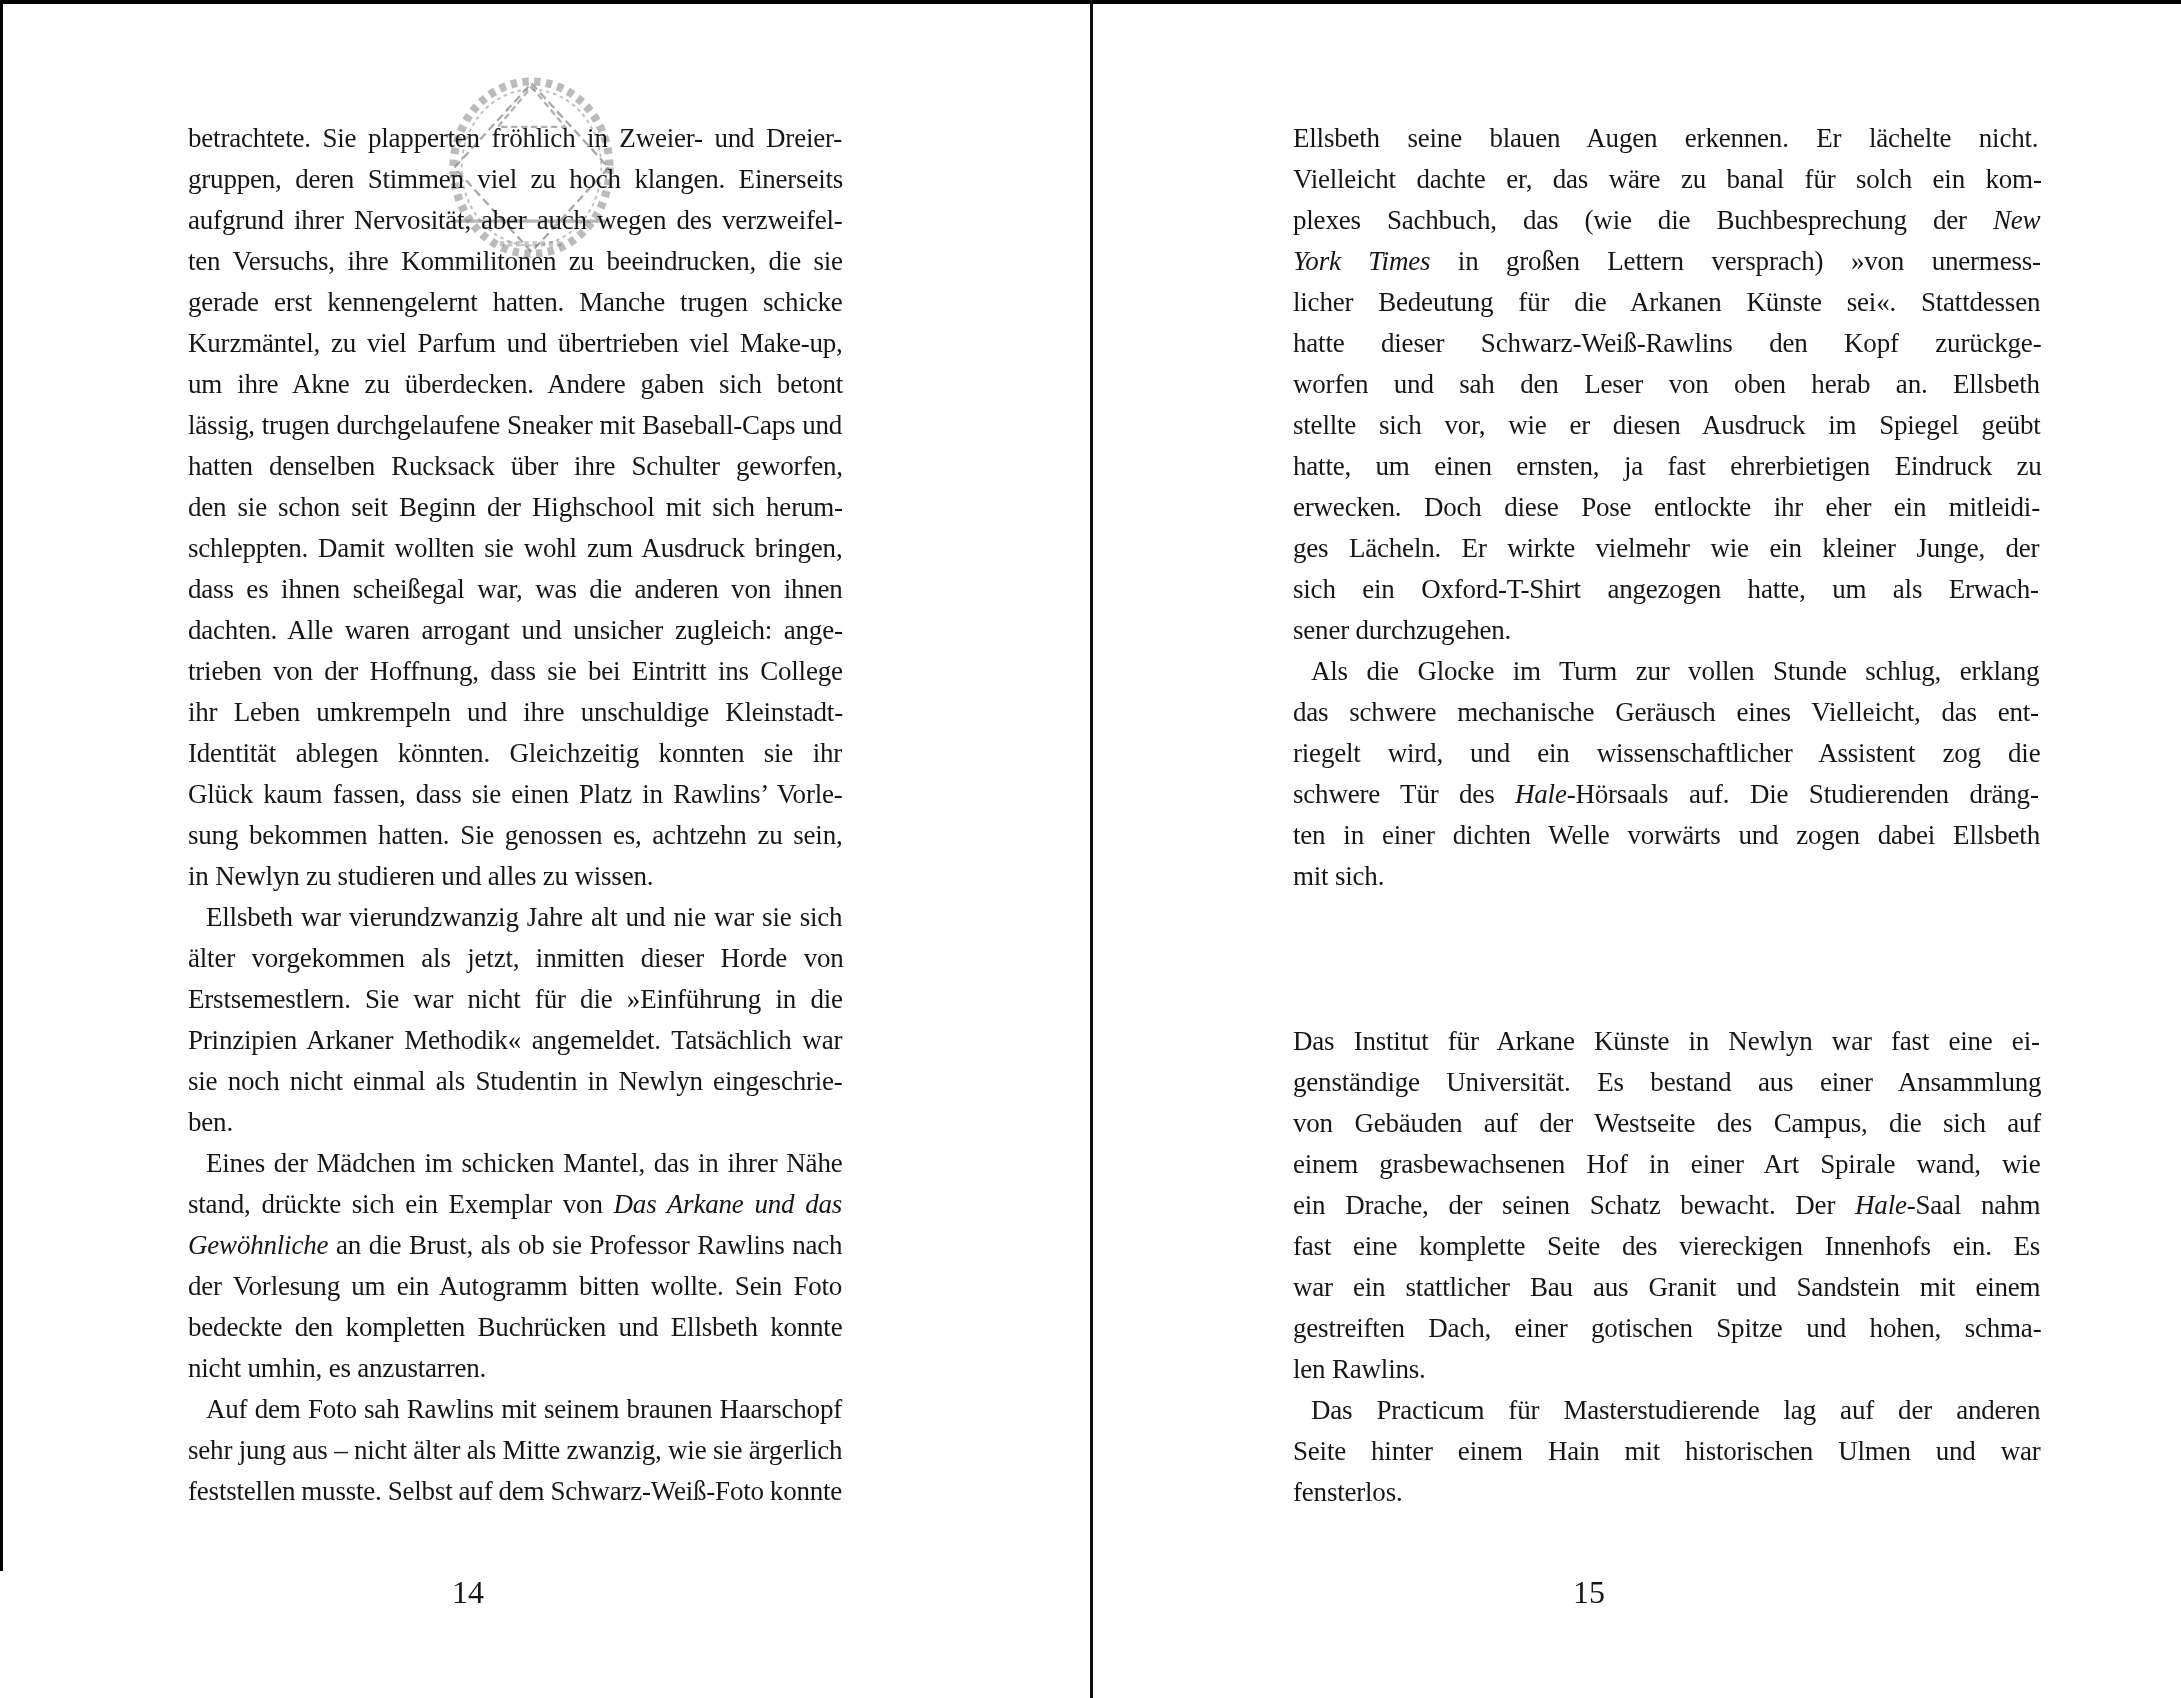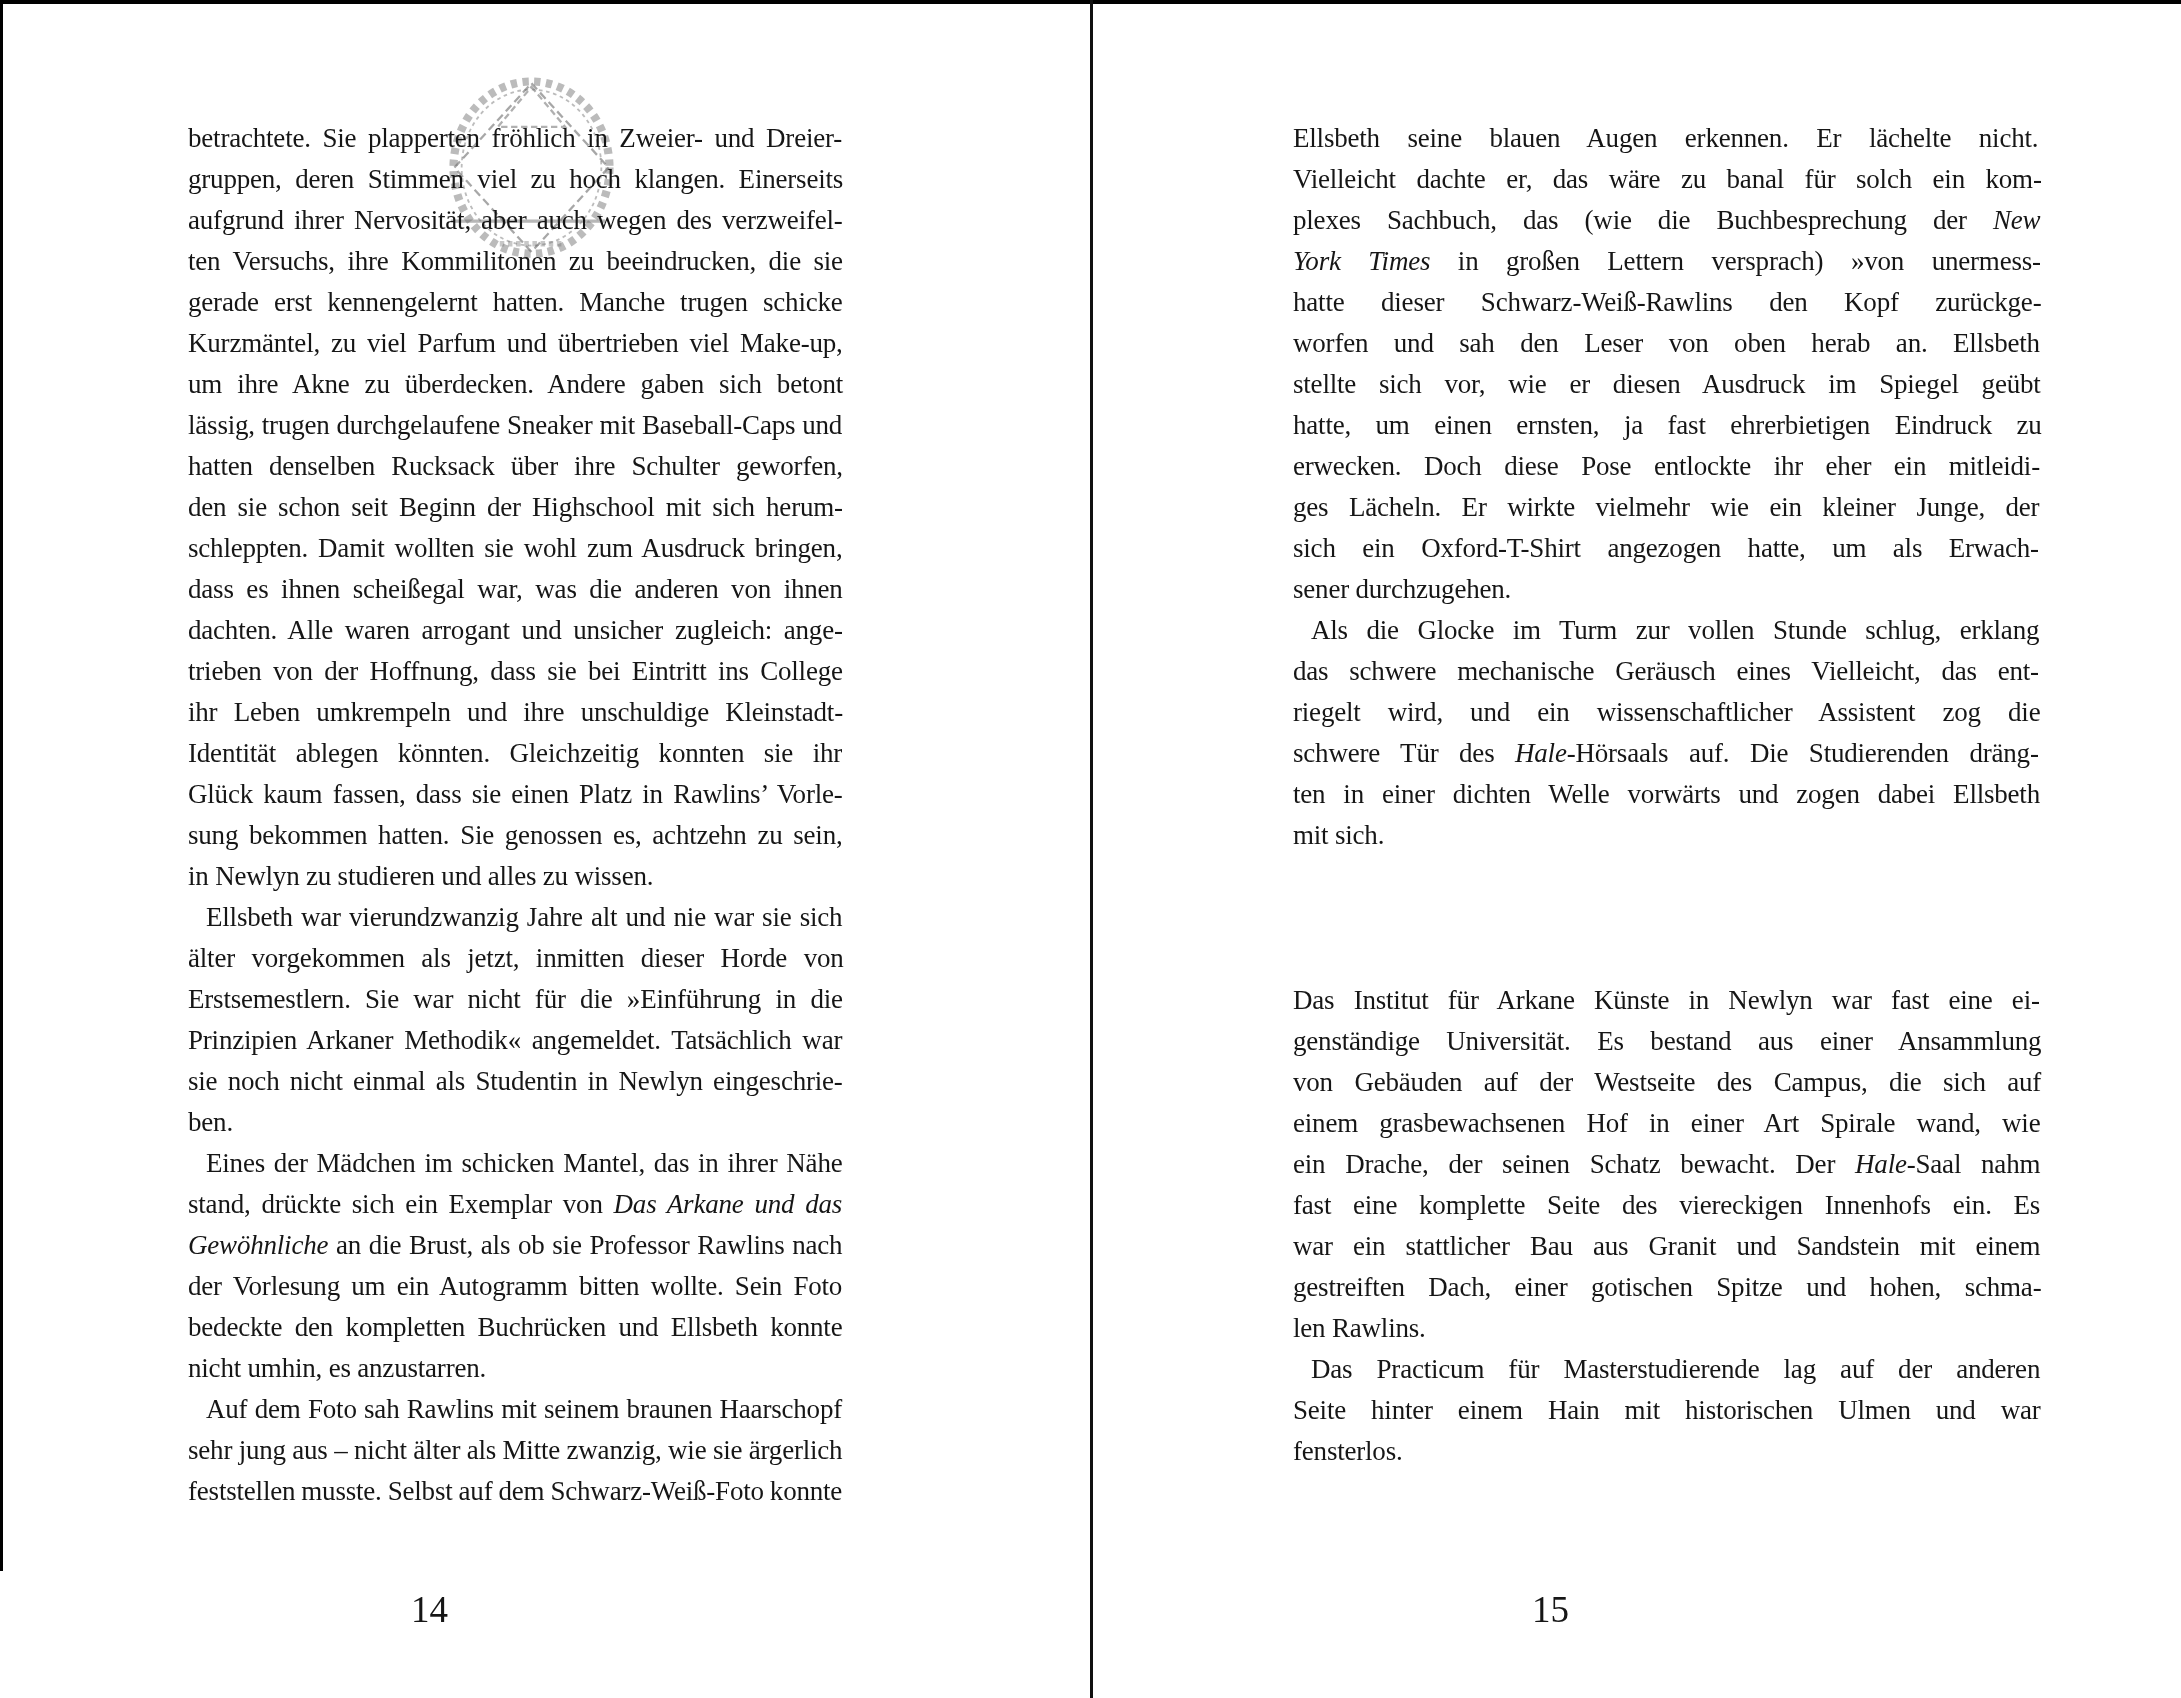--- a/index.html
+++ b/index.html
@@ -18,22 +18,22 @@
   #page-left .page-text{left:148px;width:662px;}
   #page-right .page-text{left:160px;width:755px;}
   .line{
     height:41px;line-height:41px;font-size:27px;
     letter-spacing:-0.2px;white-space:nowrap;
   }
   .line.indent{padding-left:18px;}
   .line-inner{display:inline-block;transform-origin:0 50%;}
   .line-inner i{font-style:italic;}
   .page-number{
-    position:absolute;top:1576px;width:109px;text-align:center;
-    font-size:37px;line-height:1;margin-top:15px;
+    position:absolute;top:1576px;width:109px;text-align:right;
+    font-size:32px;line-height:1;
   }
   #page-left .page-number{left:375px;}
   #page-right .page-number{left:403px;}
   .watermark{position:absolute;left:445px;top:76px;width:173px;height:185px;opacity:.8;}
 </style>
 </head>
 <body>
 
 <div>
   <div class="edge-top"></div>
@@ -87,20 +87,21 @@
       </div>
     <div class="page-number">14</div>
   </section>
 
   <section class="page" id="page-right">
     <div class="page-text">
         <div class="line"><span class="line-inner" style="word-spacing: 21px;">Ellsbeth seine blauen Augen erkennen. Er lächelte nicht.</span></div>
         <div class="line"><span class="line-inner" style="word-spacing: 14px;">Vielleicht dachte er, das wäre zu banal für solch ein kom-</span></div>
         <div class="line"><span class="line-inner" style="word-spacing: 19.6px;">plexes Sachbuch, das (wie die Buchbesprechung der <i>New</i></span></div>
         <div class="line"><span class="line-inner" style="word-spacing: 21px;"><i>York Times</i> in großen Lettern versprach) »von unermess-</span></div>
+        <div class="line"><span class="line-inner" style="word-spacing: 18.4px;">licher Bedeutung für die Arkanen Künste sei«. Stattdessen</span></div>
         <div class="line"><span class="line-inner" style="word-spacing: 30px;">hatte dieser Schwarz-Weiß-Rawlins den Kopf zurückge-</span></div>
         <div class="line"><span class="line-inner" style="word-spacing: 19px;">worfen und sah den Leser von oben herab an. Ellsbeth</span></div>
         <div class="line"><span class="line-inner" style="word-spacing: 16.3px;">stellte sich vor, wie er diesen Ausdruck im Spiegel geübt</span></div>
         <div class="line"><span class="line-inner" style="word-spacing: 18px;">hatte, um einen ernsten, ja fast ehrerbietigen Eindruck zu</span></div>
         <div class="line"><span class="line-inner" style="word-spacing: 16px;">erwecken. Doch diese Pose entlockte ihr eher ein mitleidi-</span></div>
         <div class="line"><span class="line-inner" style="word-spacing: 14px;">ges Lächeln. Er wirkte vielmehr wie ein kleiner Junge, der</span></div>
         <div class="line"><span class="line-inner" style="word-spacing: 20px;">sich ein Oxford-T-Shirt angezogen hatte, um als Erwach-</span></div>
         <div class="line"><span class="line-inner">sener durchzugehen.</span></div>
         <div class="line indent"><span class="line-inner" style="word-spacing: 12px;">Als die Glocke im Turm zur vollen Stunde schlug, erklang</span></div>
         <div class="line"><span class="line-inner" style="word-spacing: 14.3px;">das schwere mechanische Geräusch eines Vielleicht, das ent-</span></div>

